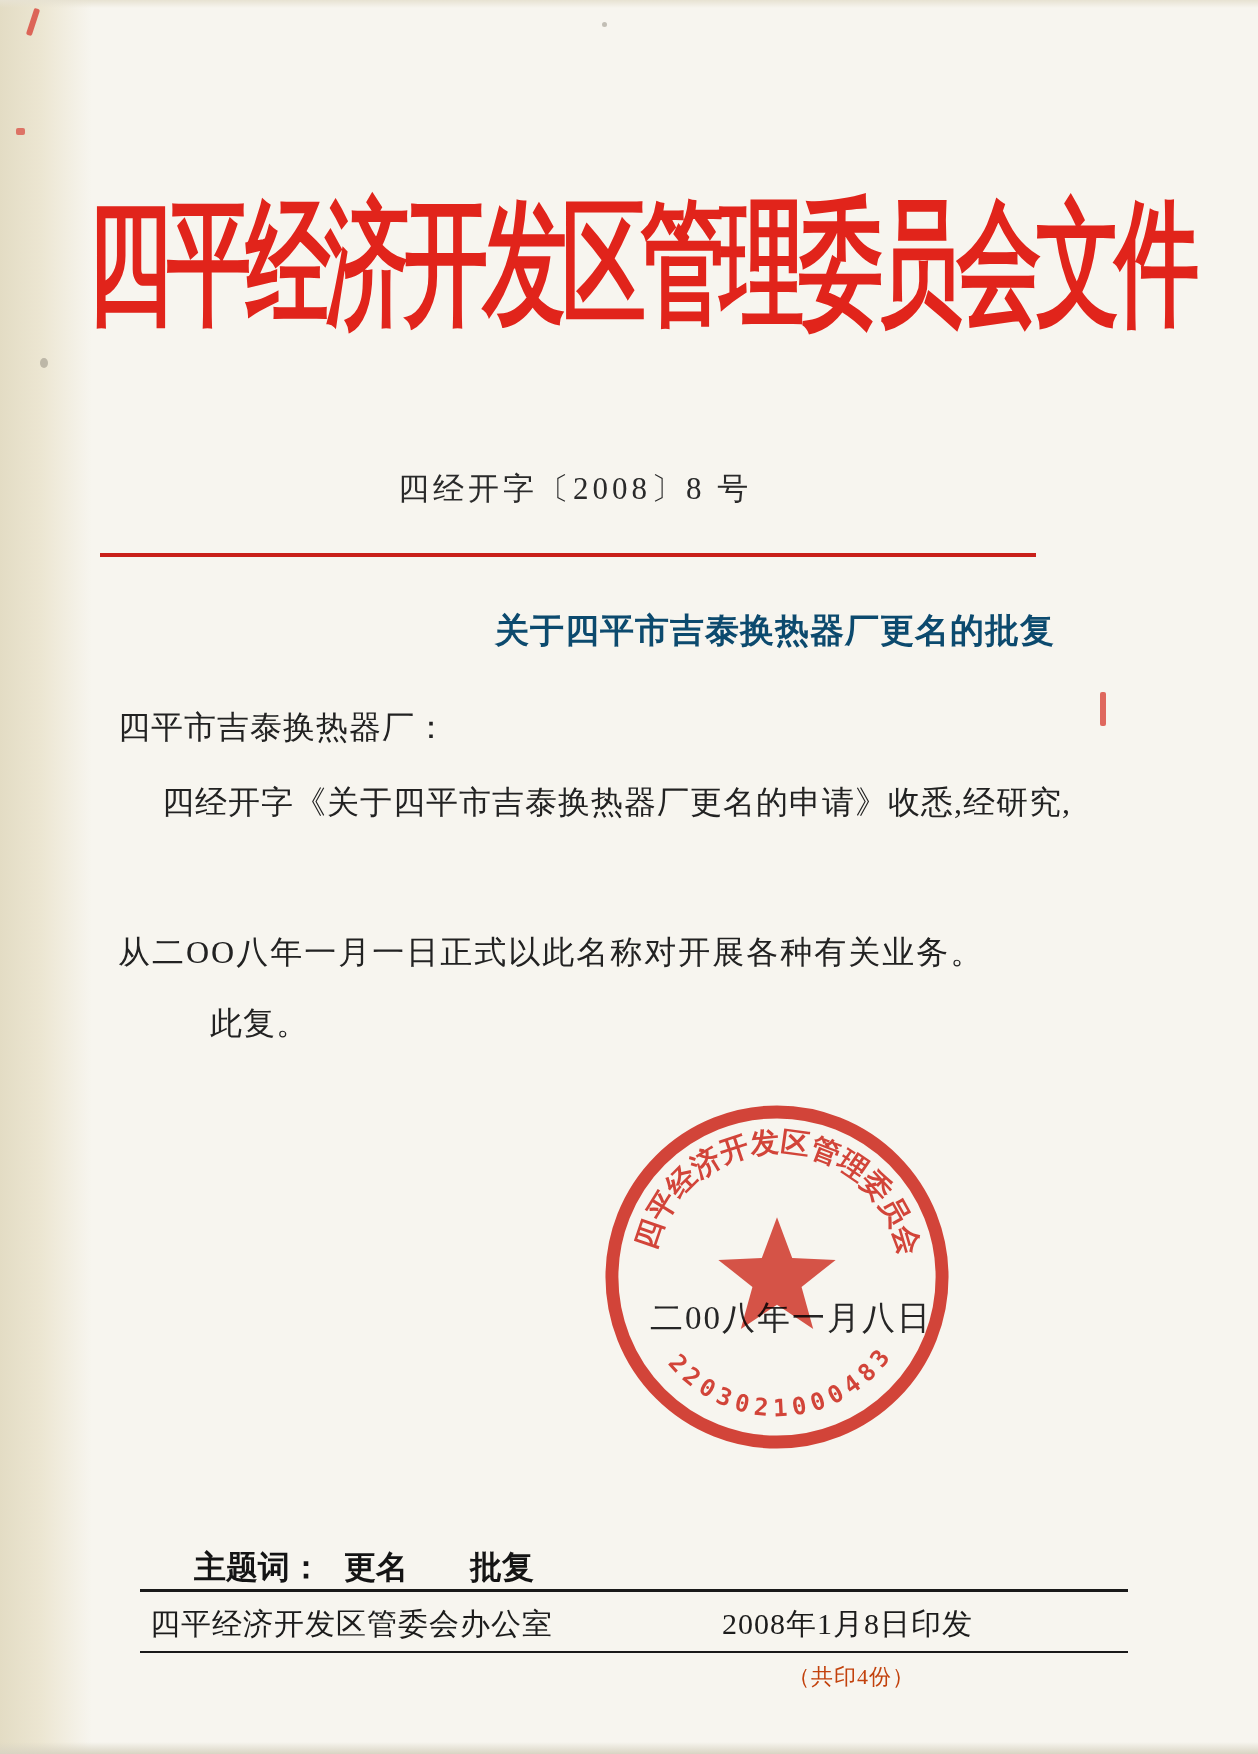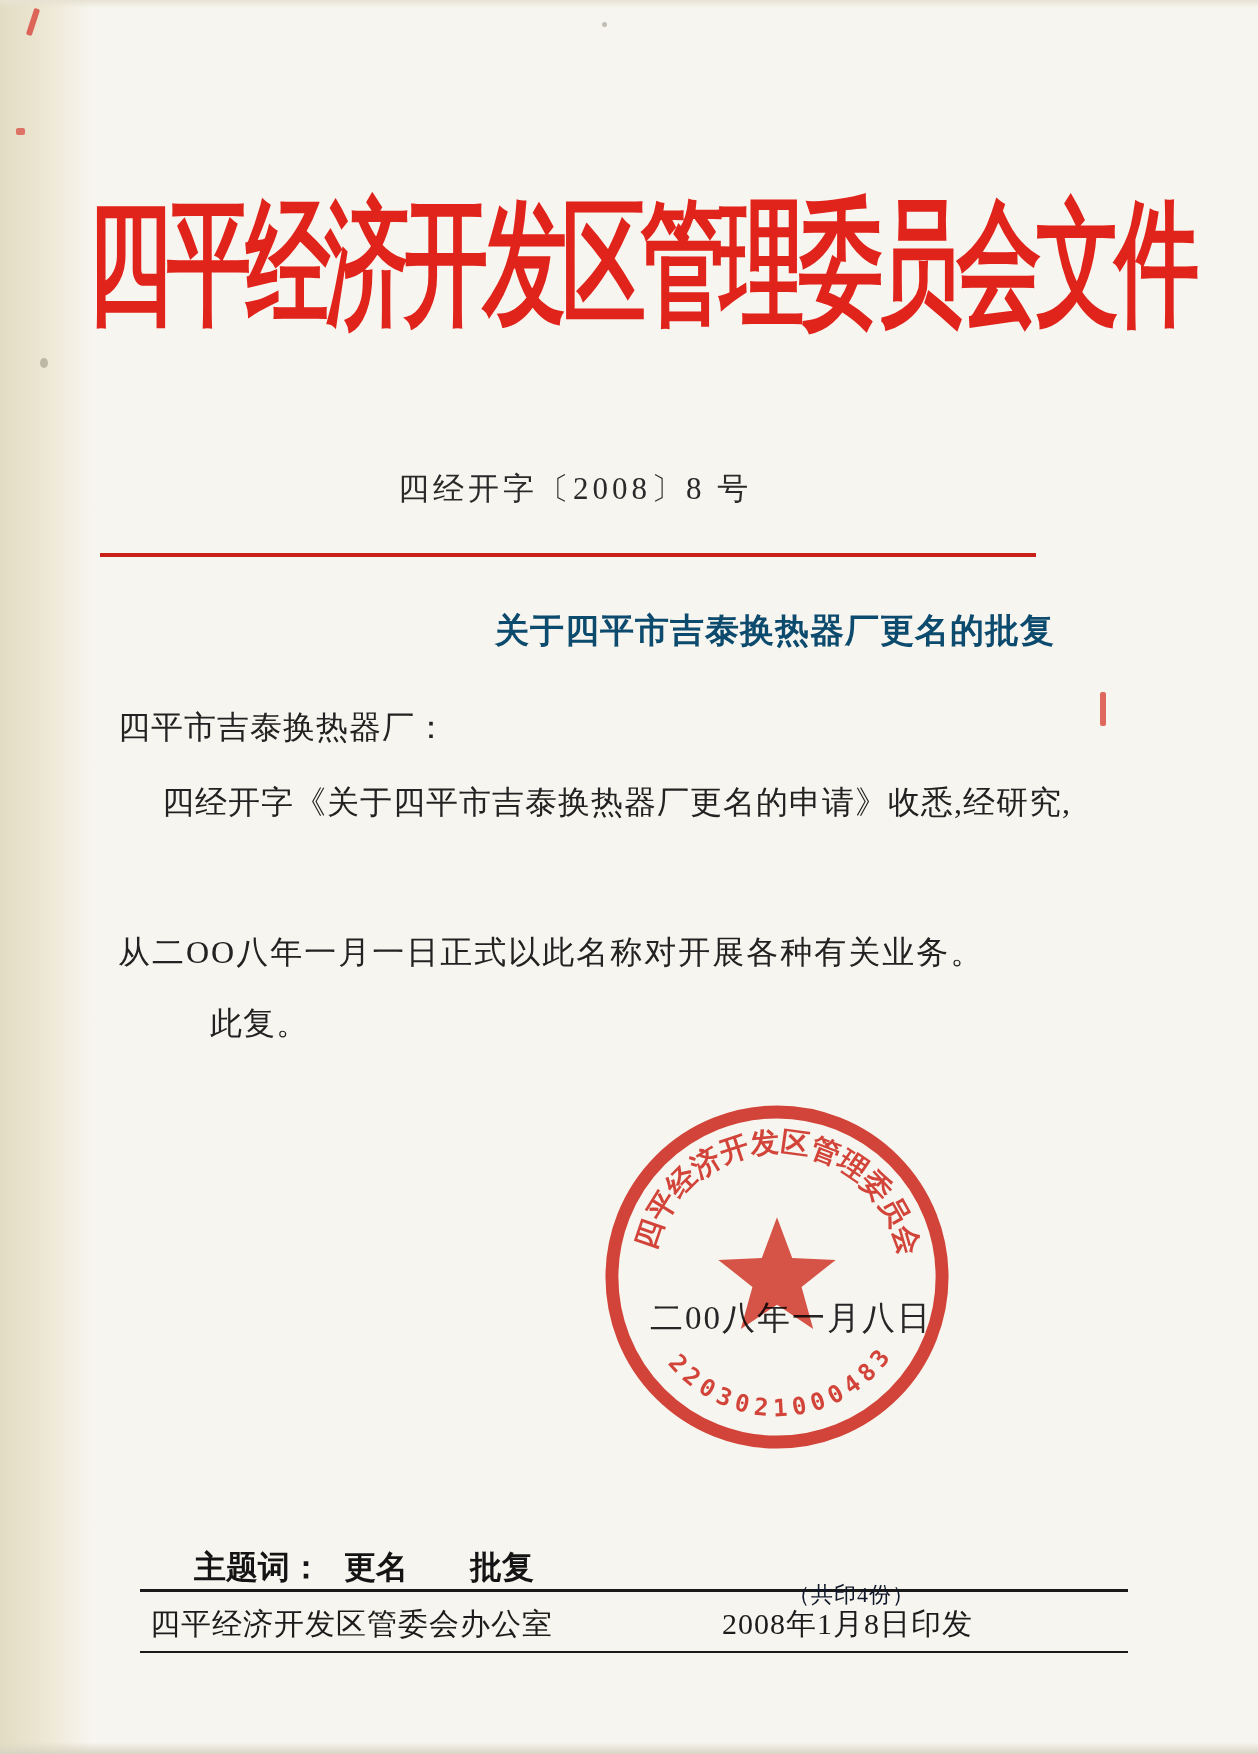--- a/index.html
+++ b/index.html
@@ -61,22 +61,22 @@
   .subject-row .term2{margin-left:62px;}
 
   .black-rule-1{position:absolute;left:140px;top:1589px;width:988px;height:3px;background:#1a1a1a;}
   .black-rule-2{position:absolute;left:140px;top:1651px;width:988px;height:2px;background:#1a1a1a;}
 
   .footer-office{position:absolute;left:150px;top:1604px;
     font-family:"Liberation Sans","DejaVu Sans",sans-serif;
     font-size:30px;color:#1c1c1c;letter-spacing:1px;white-space:nowrap;}
   .footer-date{position:absolute;left:722px;top:1604px;
     font-size:30px;color:#1c1c1c;letter-spacing:1px;white-space:nowrap;}
-  .copies-note{position:absolute;left:788px;top:1580px;
-    font-size:22px;color:#0f172a;letter-spacing:1px;text-align:center;}
+  .copies-note{position:absolute;left:788px;top:1662px;
+    font-size:22px;color:#c2410c;letter-spacing:1px;text-align:center;}
 </style>
 </head>
 <body>
 
 <div class="page">
 
   <div class="edge-left"></div>
   <div class="edge-top"></div>
   <div class="edge-bottom"></div>
 

